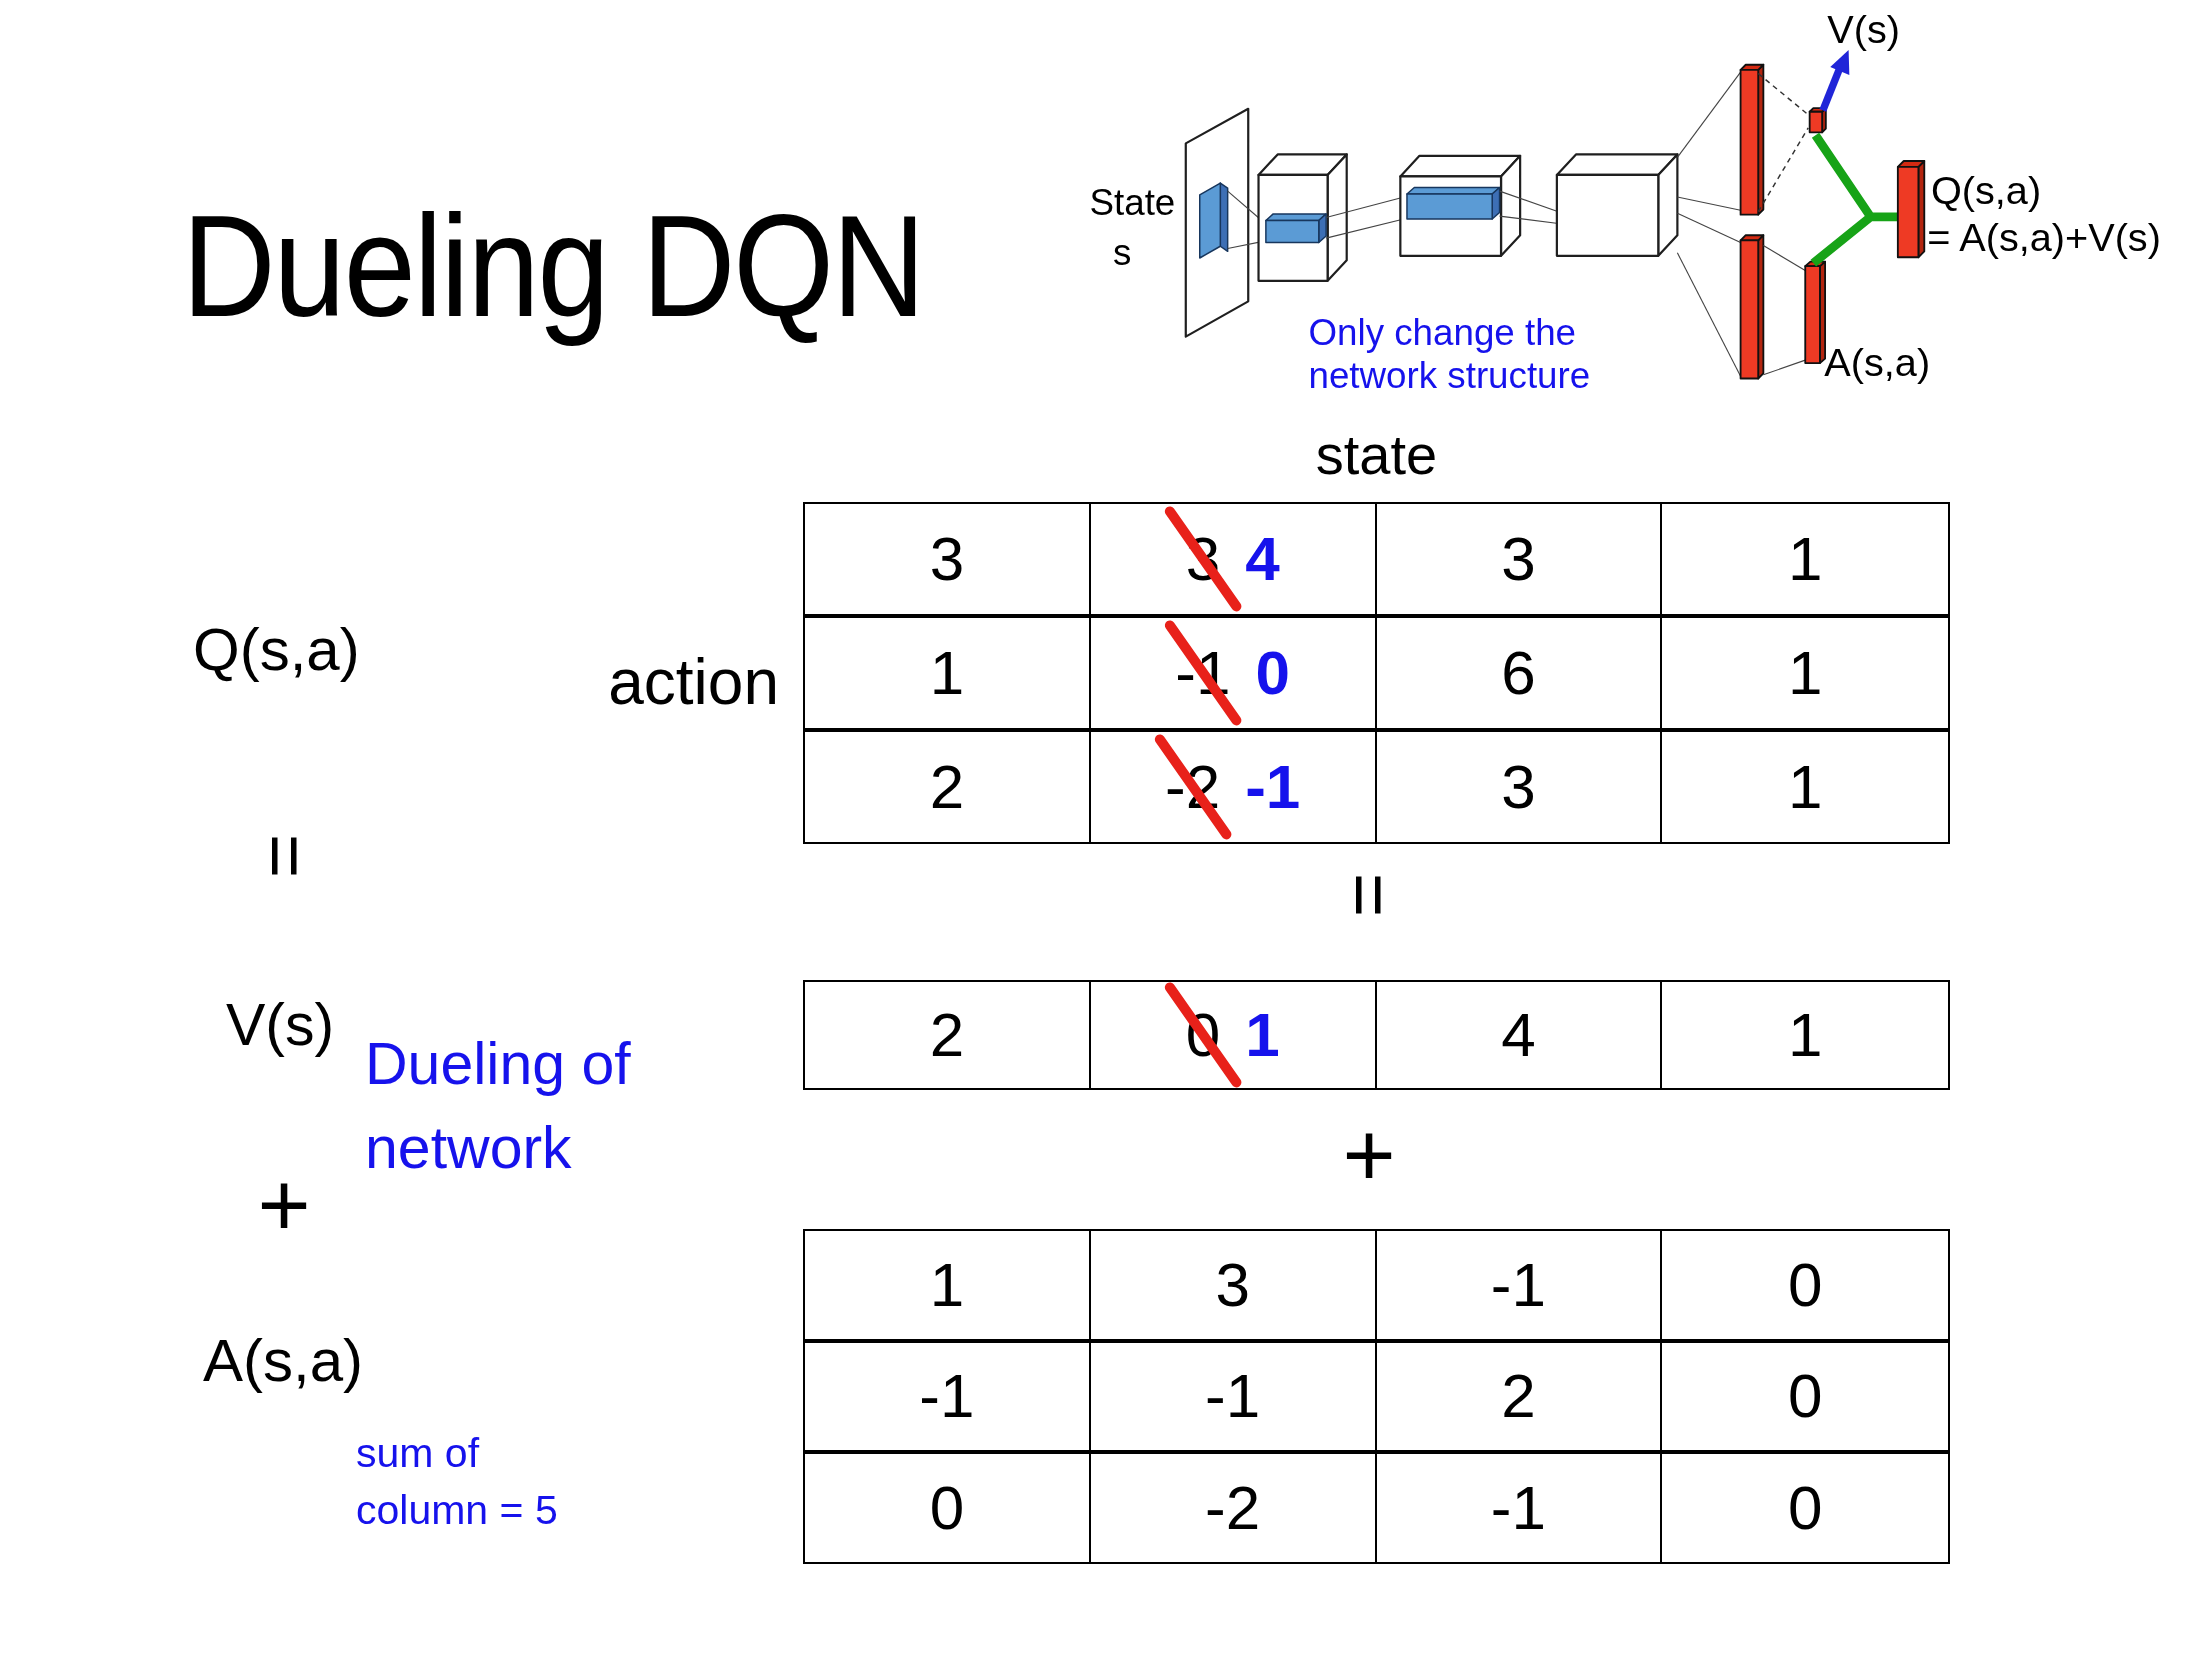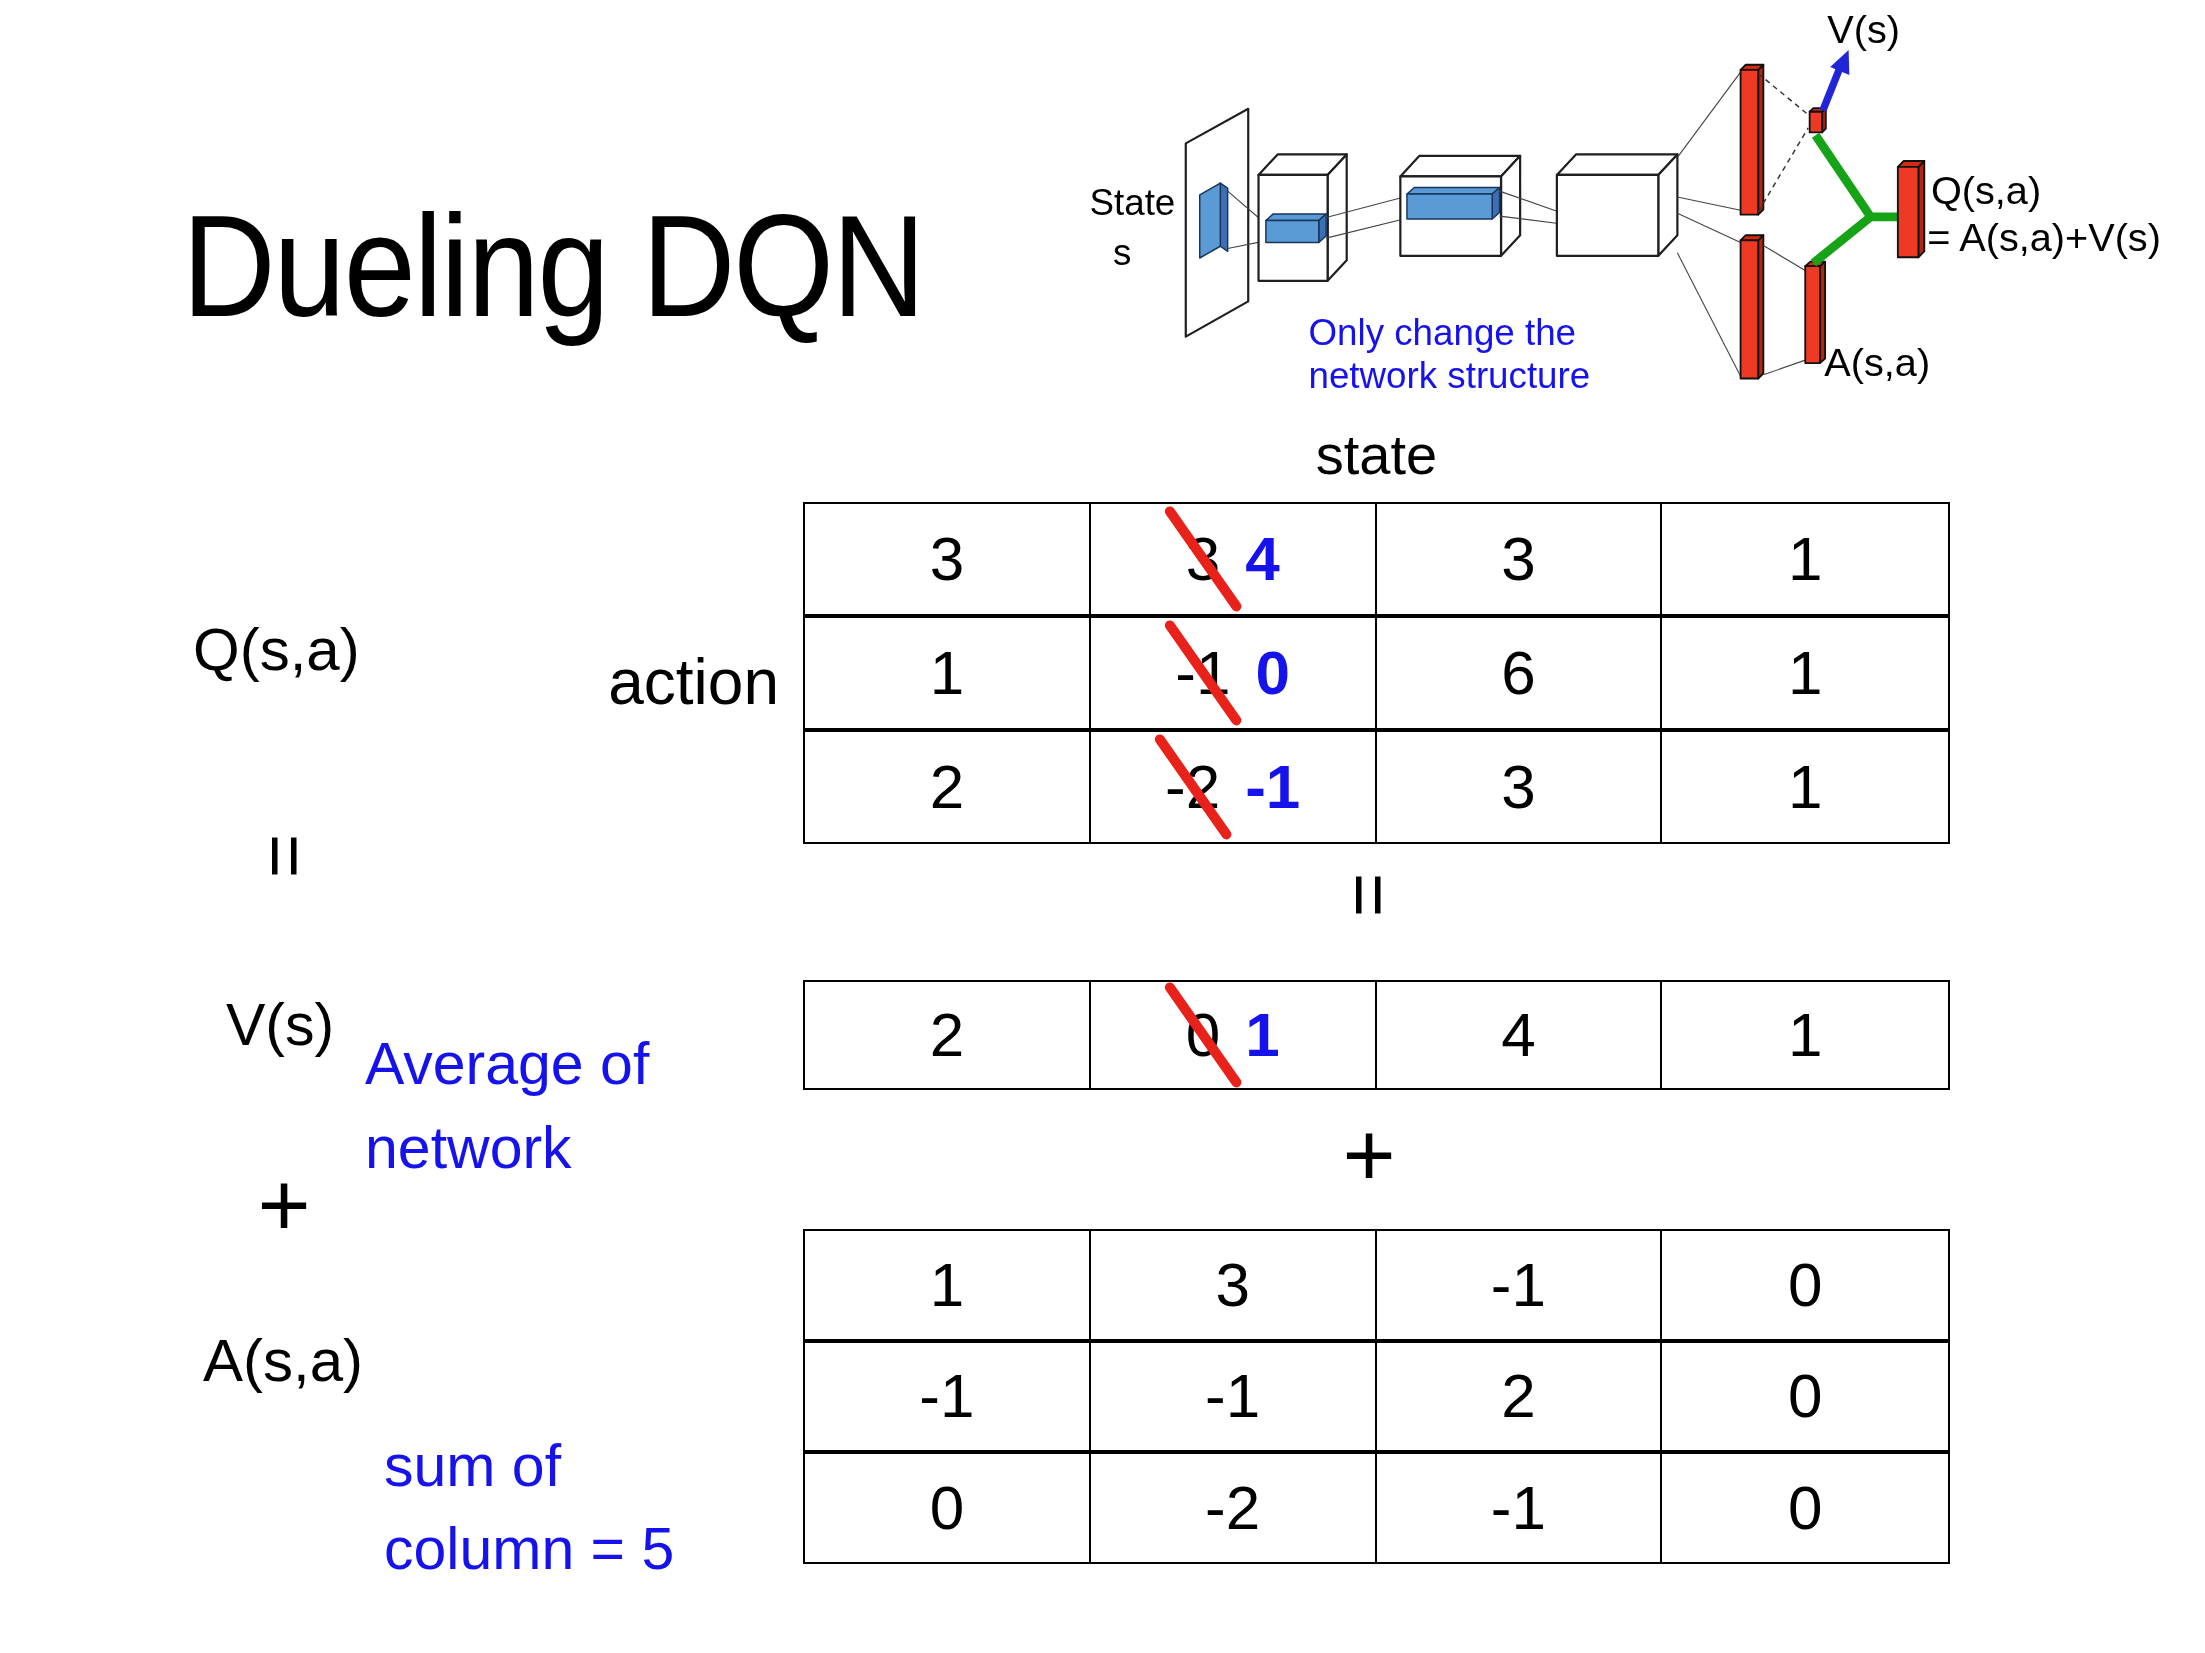--- a/index.html
+++ b/index.html
@@ -40,21 +40,21 @@
   }
   .replacement{color:#1612EC;font-weight:700;line-height:1}
 
   
   #state-label{left:803px;top:422px;width:1147px;text-align:center;font-size:56px}
   #action-label{left:507px;top:645px;width:272px;text-align:right;font-size:64px}
   #q-label{left:193px;top:615px;font-size:60px}
   #v-label{left:226px;top:991px;font-size:59px}
   #a-label{left:203px;top:1326px;font-size:60px}
   #avg-note{left:365px;top:1023px;font-size:59px;line-height:1.42;color:#1612EC}
-  #sum-note{left:384px;top:1425px;font-size:59px;line-height:1.40;color:#1612EC}
+  #sum-note{left:356px;top:1425px;font-size:41px;line-height:1.40;color:#1612EC}
 
   .sym{
     position:absolute;display:flex;align-items:center;justify-content:center;
     font-size:76px;line-height:1;
   }
   .sym.rot span{display:block;transform:rotate(90deg)}
   #eq-left{left:248px;top:812px;width:74px;height:88px}
   #eq-mid{left:1332px;top:851px;width:74px;height:88px}
   #plus-left{left:240px;top:1156px;width:88px;height:96px;font-size:91px}
   #plus-mid{left:1325px;top:1106px;width:88px;height:96px;font-size:91px}
@@ -170,21 +170,21 @@
     <span>=</span>
   </div>
 <div class="sym" id="plus-left">
     <span>+</span>
   </div>
 <div class="sym" id="plus-mid">
     <span>+</span>
   </div>
 
 <div class="abs" id="avg-note">
-  <div>Average of</div>
+  <div>Dueling of</div>
   <div>network</div>
 </div>
 <div class="abs" id="sum-note">
   <div>sum of</div>
   <div>column = 5</div>
 </div>
 
 <div class="tbl" id="q-table">
     <div class="cell">
       <span class="orig">3</span>

